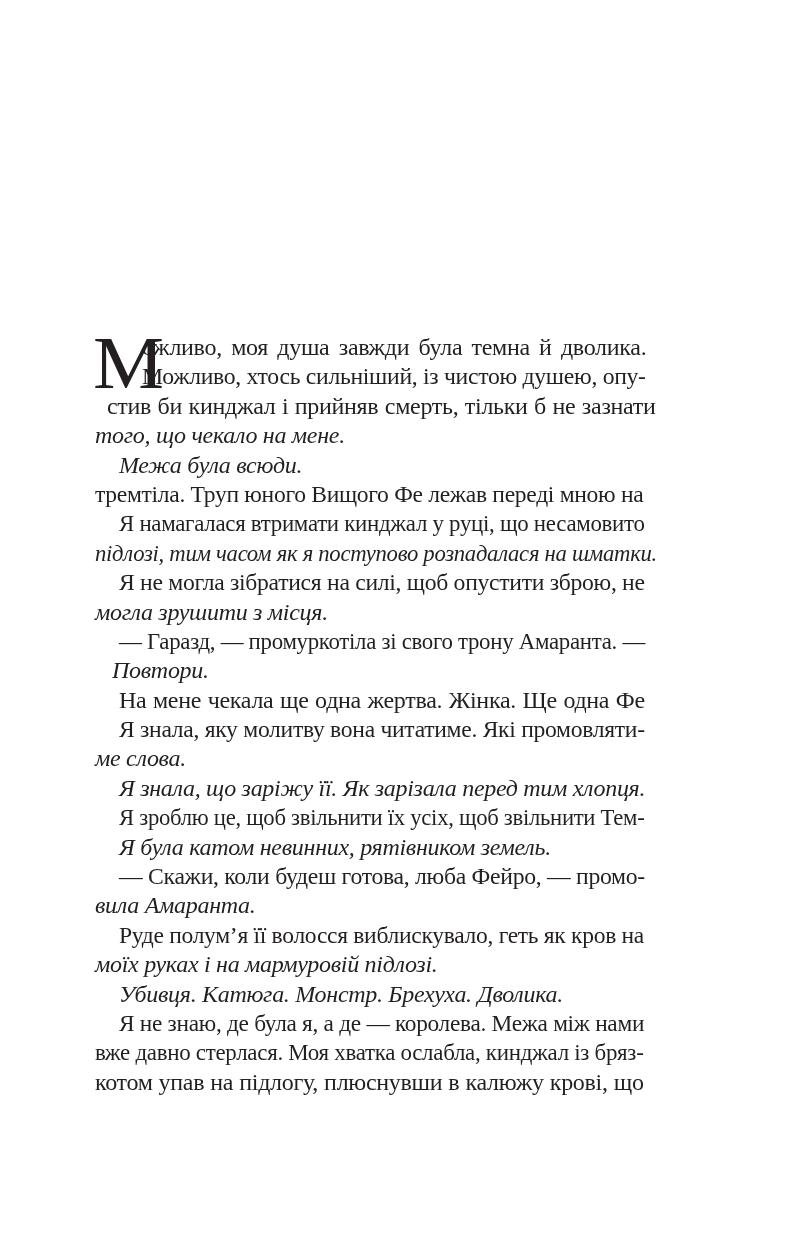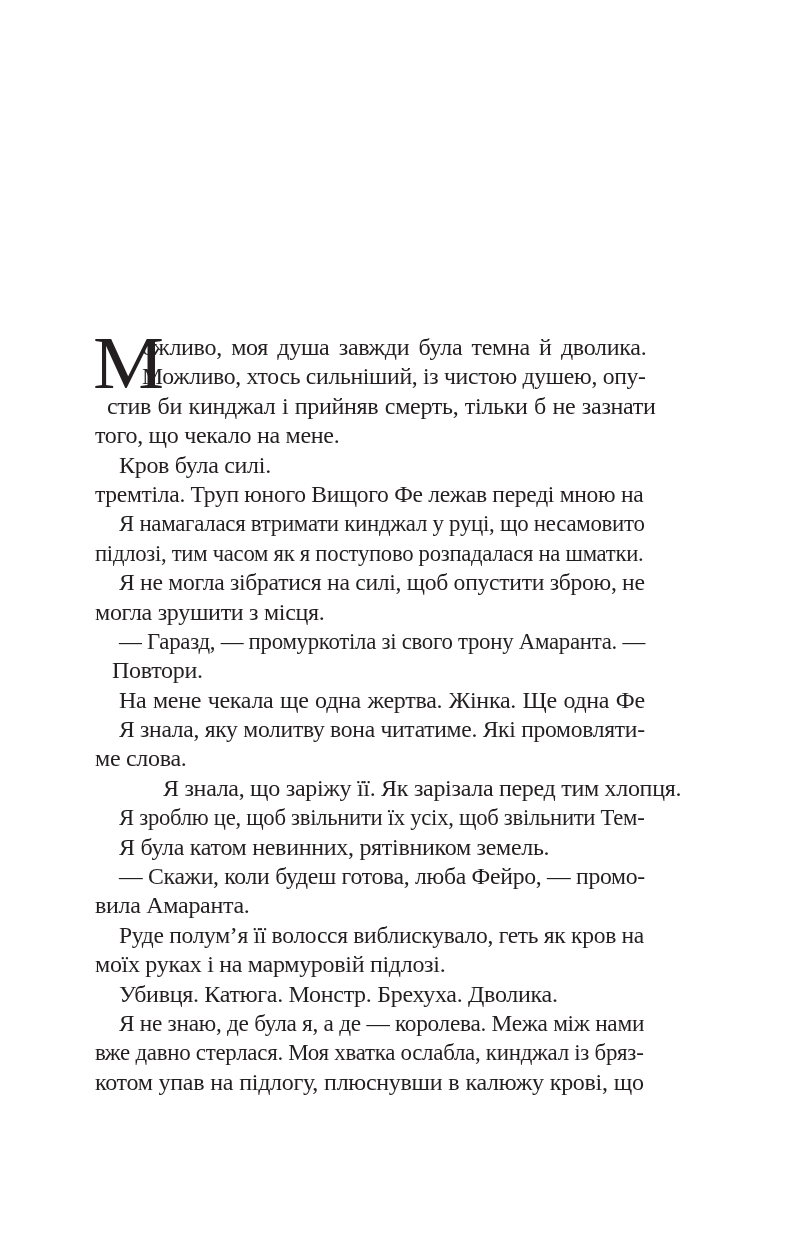--- a/index.html
+++ b/index.html
@@ -35,20 +35,21 @@
       line-height: 29.4px;
       font-size: 24px;
       white-space: nowrap;
       text-align: justify;
       text-align-last: justify;
       transform-origin: left center;
       letter-spacing: -0.3px;
     }
     .line.last {
       text-align-last: left;
+      font-style: italic;
     }
     .line.indent {
       padding-left: 24px;
     }
     .line.after-cap {
       padding-left: 47px;
     }
     .drop-cap {
       position: absolute;
       left: -2px;
@@ -69,32 +70,32 @@
 <body>
 
 <div class="page">
   <div class="text-block">
     <span class="drop-cap">М</span>
 
     <div class="line after-cap"><span class="line-inner" style="display: inline-block; width: auto; word-spacing: 3.57143px;">ожливо, моя душа завжди була темна й дволика.</span></div>
     <div class="line after-cap"><span class="line-inner" style="display: inline-block; width: auto; transform: scaleX(0.986842); transform-origin: left center; white-space: nowrap;">Можливо, хтось сильніший, із чистою душею, опу-</span></div>
     <div class="line"><span class="line-inner" style="display: inline-block; width: auto; word-spacing: 0.777778px; margin-left: 12px;">стив би кинджал і прийняв смерть, тільки б не зазнати</span></div>
     <div class="line last"><span class="line-inner" style="display: inline-block; width: auto;">того, що чекало на мене.</span></div>
-    <div class="line indent last"><span class="line-inner" style="display: inline-block; width: auto;">Кров була силі.</span></div>
+    <div class="line indent last"><span class="line-inner" style="display: inline-block; width: auto;">Межа була всюди.</span></div>
     <div class="line"><span class="line-inner" style="display: inline-block; width: auto; transform: scaleX(0.981132); transform-origin: left center; white-space: nowrap;">тремтіла. Труп юного Вищого Фе лежав переді мною на</span></div>
     <div class="line indent"><span class="line-inner" style="display: inline-block; width: auto; transform: scaleX(0.953043); transform-origin: left center; white-space: nowrap;">Я намагалася втримати кинджал у руці, що несамовито</span></div>
     <div class="line last"><span class="line-inner" style="display: inline-block; width: auto; transform: scaleX(0.945455); transform-origin: left center; white-space: nowrap;">підлозі, тим часом як я поступово розпадалася на шматки.</span></div>
     <div class="line indent"><span class="line-inner" style="display: inline-block; width: auto; transform: scaleX(0.985612); transform-origin: left center; white-space: nowrap;">Я не могла зібратися на силі, щоб опустити зброю, не</span></div>
     <div class="line last"><span class="line-inner" style="display: inline-block; width: auto;">могла зрушити з місця.</span></div>
     <div class="line indent"><span class="line-inner" style="display: inline-block; width: auto; transform: scaleX(0.951389); transform-origin: left center; white-space: nowrap;">— Гаразд, — промуркотіла зі свого трону Амаранта. —</span></div>
     <div class="line last"><span class="line-inner" style="display: inline-block; width: auto; margin-left: 17px;">Повтори.</span></div>
     <div class="line indent"><span class="line-inner" style="display: inline-block; width: auto; word-spacing: 0.888889px;">На мене чекала ще одна жертва. Жінка. Ще одна Фе</span></div>
     <div class="line indent"><span class="line-inner" style="display: inline-block; width: auto; transform: scaleX(0.983842); transform-origin: left center; white-space: nowrap;">Я знала, яку молитву вона читатиме. Які промовляти-</span></div>
     <div class="line last"><span class="line-inner" style="display: inline-block; width: auto;">ме слова.</span></div>
-    <div class="line indent last"><span class="line-inner" style="display: inline-block; width: auto; margin-left: 44px;">Я знала, що заріжу її. Як зарізала перед тим хлопця.</span></div>
+    <div class="line indent last"><span class="line-inner" style="display: inline-block; width: auto;">Я знала, що заріжу її. Як зарізала перед тим хлопця.</span></div>
     <div class="line indent"><span class="line-inner" style="display: inline-block; width: auto; transform: scaleX(0.944828); transform-origin: left center; white-space: nowrap;">Я зроблю це, щоб звільнити їх усіх, щоб звільнити Тем-</span></div>
     <div class="line indent last"><span class="line-inner" style="display: inline-block; width: auto;">Я була катом невинних, рятівником земель.</span></div>
     <div class="line indent"><span class="line-inner" style="display: inline-block; width: auto; transform: scaleX(0.987387); transform-origin: left center; white-space: nowrap;">— Скажи, коли будеш готова, люба Фейро, — промо-</span></div>
     <div class="line last"><span class="line-inner" style="display: inline-block; width: auto;">вила Амаранта.</span></div>
     <div class="line indent"><span class="line-inner" style="display: inline-block; width: auto; transform: scaleX(0.980322); transform-origin: left center; white-space: nowrap;">Руде полум’я її волосся виблискувало, геть як кров на</span></div>
     <div class="line last"><span class="line-inner" style="display: inline-block; width: auto;">моїх руках і на мармуровій підлозі.</span></div>
     <div class="line indent last"><span class="line-inner" style="display: inline-block; width: auto;">Убивця. Катюга. Монстр. Брехуха. Дволика.</span></div>
     <div class="line indent"><span class="line-inner" style="display: inline-block; width: auto; transform: scaleX(0.971631); transform-origin: left center; white-space: nowrap;">Я не знаю, де була я, а де — королева. Межа між нами</span></div>
     <div class="line"><span class="line-inner" style="display: inline-block; width: auto; transform: scaleX(0.954925); transform-origin: left center; white-space: nowrap;">вже давно стерлася. Моя хватка ослабла, кинджал із бряз-</span></div>
     <div class="line"><span class="line-inner" style="display: inline-block; width: auto; word-spacing: 0.375px;">котом упав на підлогу, плюснувши в калюжу крові, що</span></div>

